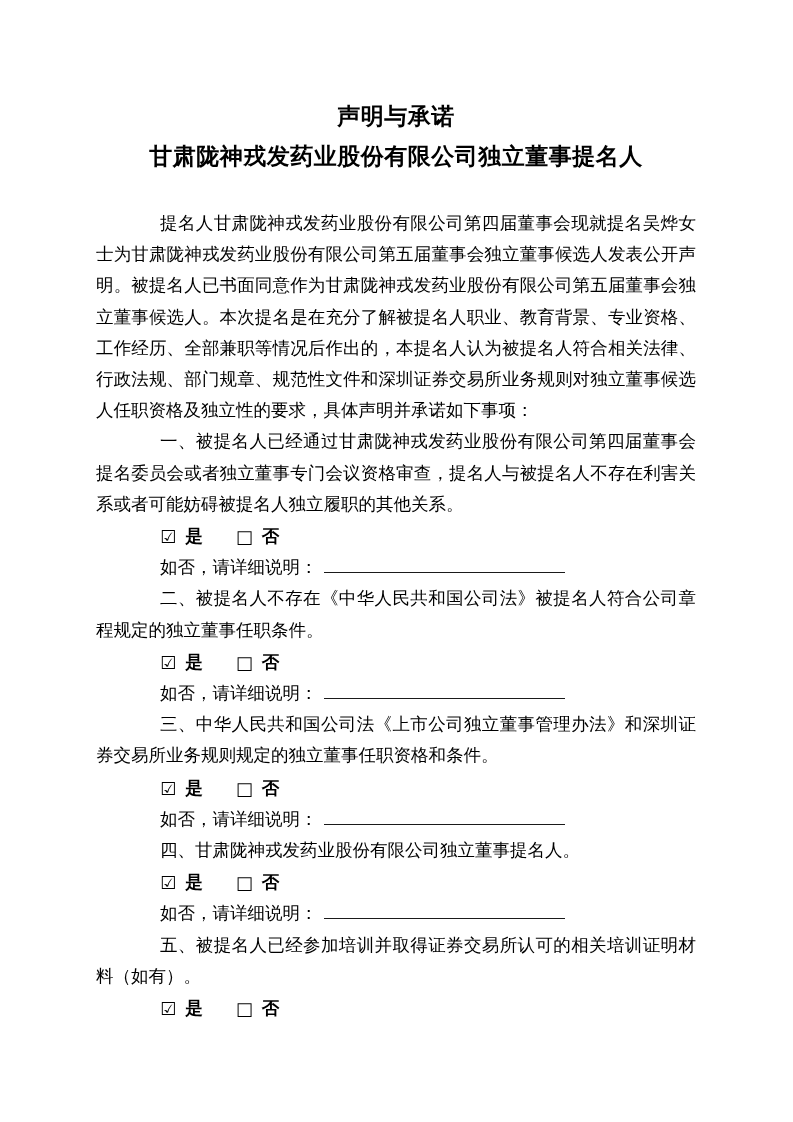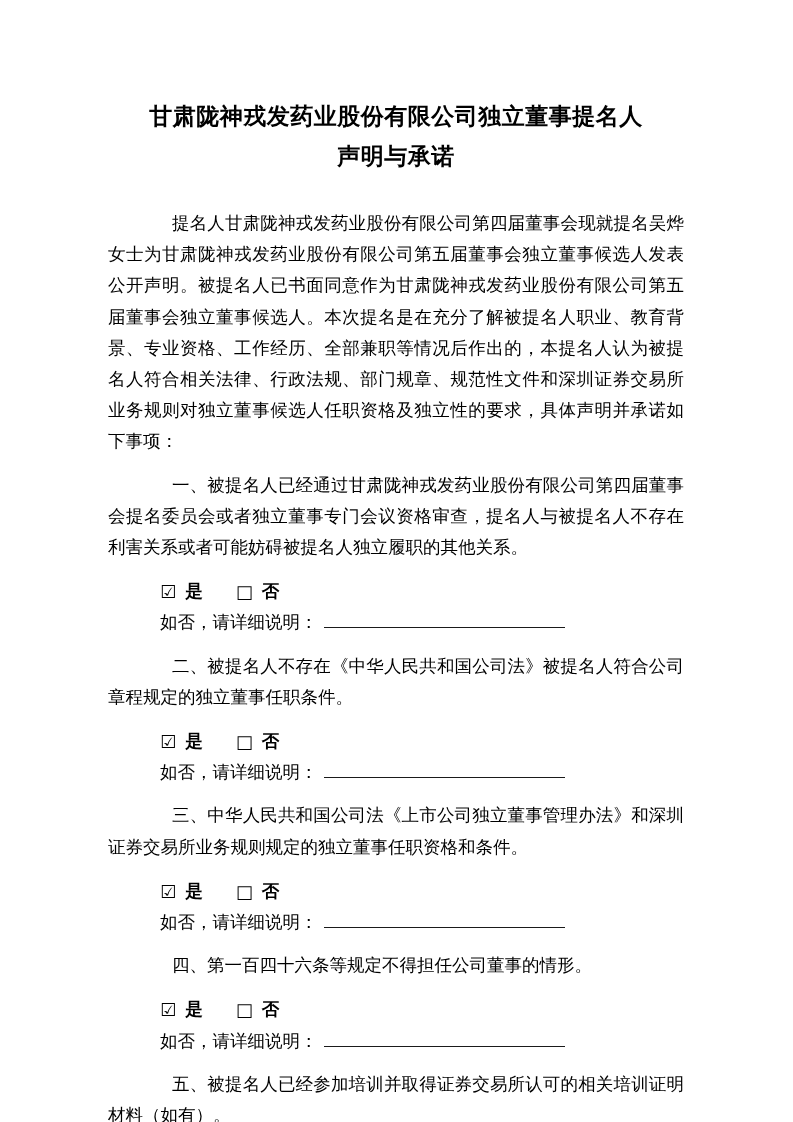--- a/index.html
+++ b/index.html
@@ -26,21 +26,21 @@
     line-height: 40px;
     letter-spacing: 0.5px;
   }
   .doc-body {
     margin-top: 31px;
     font-size: 17.5px;
     line-height: 31.2px;
     text-align: justify;
   }
   p.para {
-    margin: 12px;
+    margin: 0;
     text-indent: 64px;
   }
   .cb-row {
     padding-left: 64px;
     line-height: 31.2px;
     font-weight: bold;
   }
   .cb-box {
     display: inline-block;
     font-size: 18px;
@@ -66,22 +66,22 @@
     border-bottom: 1.4px solid #1a1a1a;
     margin-left: 6px;
     vertical-align: baseline;
   }
 </style>
 </head>
 <body>
 
 <div class="page">
   <div class="doc-title">
+    <div>声明与承诺</div>
     <div>甘肃陇神戎发药业股份有限公司独立董事提名人</div>
-    <div>声明与承诺</div>
   </div>
 
   <div class="doc-body">
     <p class="para">提名人甘肃陇神戎发药业股份有限公司第四届董事会现就提名吴烨女士为甘肃陇神戎发药业股份有限公司第五届董事会独立董事候选人发表公开声明。被提名人已书面同意作为甘肃陇神戎发药业股份有限公司第五届董事会独立董事候选人。本次提名是在充分了解被提名人职业、教育背景、专业资格、工作经历、全部兼职等情况后作出的，本提名人认为被提名人符合相关法律、行政法规、部门规章、规范性文件和深圳证券交易所业务规则对独立董事候选人任职资格及独立性的要求，具体声明并承诺如下事项：</p>
     <div id="items-container">
   <div class="item">
     <p class="para item-text">一、被提名人已经通过甘肃陇神戎发药业股份有限公司第四届董事会提名委员会或者独立董事专门会议资格审查，提名人与被提名人不存在利害关系或者可能妨碍被提名人独立履职的其他关系。</p>
     <div class="cb-row">
       <span class="cb-group-yes"><span class="cb-box yes-box">☑</span><span class="cb-label">是</span></span><span class="cb-group-no"><span class="cb-box no-box">□</span><span class="cb-label">否</span></span>
     </div>
@@ -104,21 +104,21 @@
     <p class="para item-text">三、中华人民共和国公司法《上市公司独立董事管理办法》和深圳证券交易所业务规则规定的独立董事任职资格和条件。</p>
     <div class="cb-row">
       <span class="cb-group-yes"><span class="cb-box yes-box">☑</span><span class="cb-label">是</span></span><span class="cb-group-no"><span class="cb-box no-box">□</span><span class="cb-label">否</span></span>
     </div>
     <div class="detail-row">
       <span>如否，请详细说明：</span><span class="blank-line"></span>
     </div>
   </div>
 
   <div class="item">
-    <p class="para item-text">四、第一百四十六条等规定不得担任公司董事的情形。</p>
+    <p class="para item-text">四、甘肃陇神戎发药业股份有限公司独立董事提名人。</p>
     <div class="cb-row">
       <span class="cb-group-yes"><span class="cb-box yes-box">☑</span><span class="cb-label">是</span></span><span class="cb-group-no"><span class="cb-box no-box">□</span><span class="cb-label">否</span></span>
     </div>
     <div class="detail-row">
       <span>如否，请详细说明：</span><span class="blank-line"></span>
     </div>
   </div>
 
   <div class="item">
     <p class="para item-text">五、被提名人已经参加培训并取得证券交易所认可的相关培训证明材料（如有）。</p>

